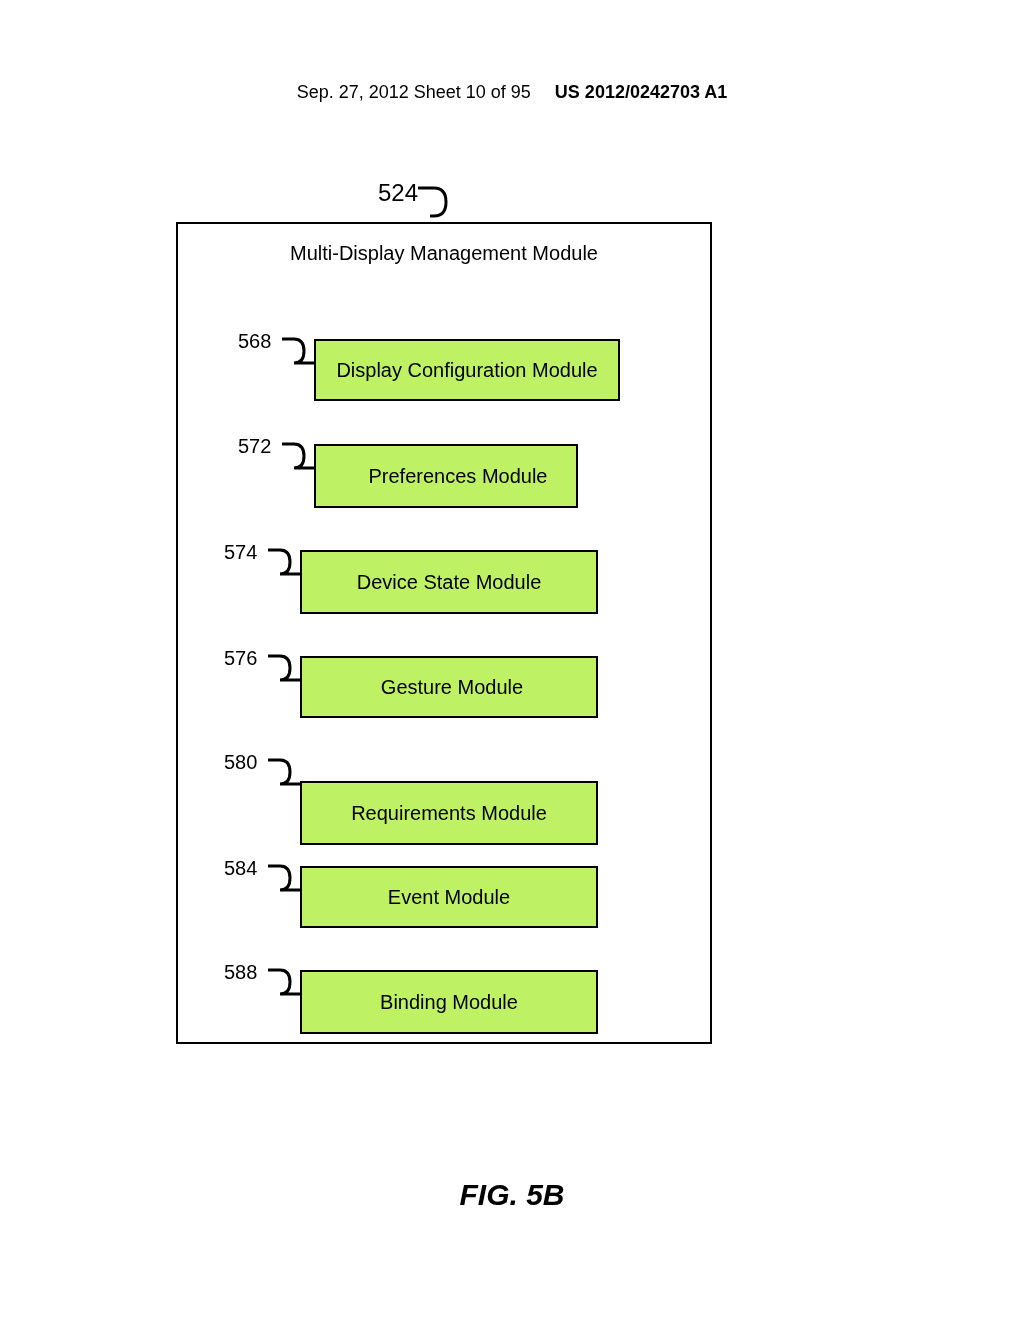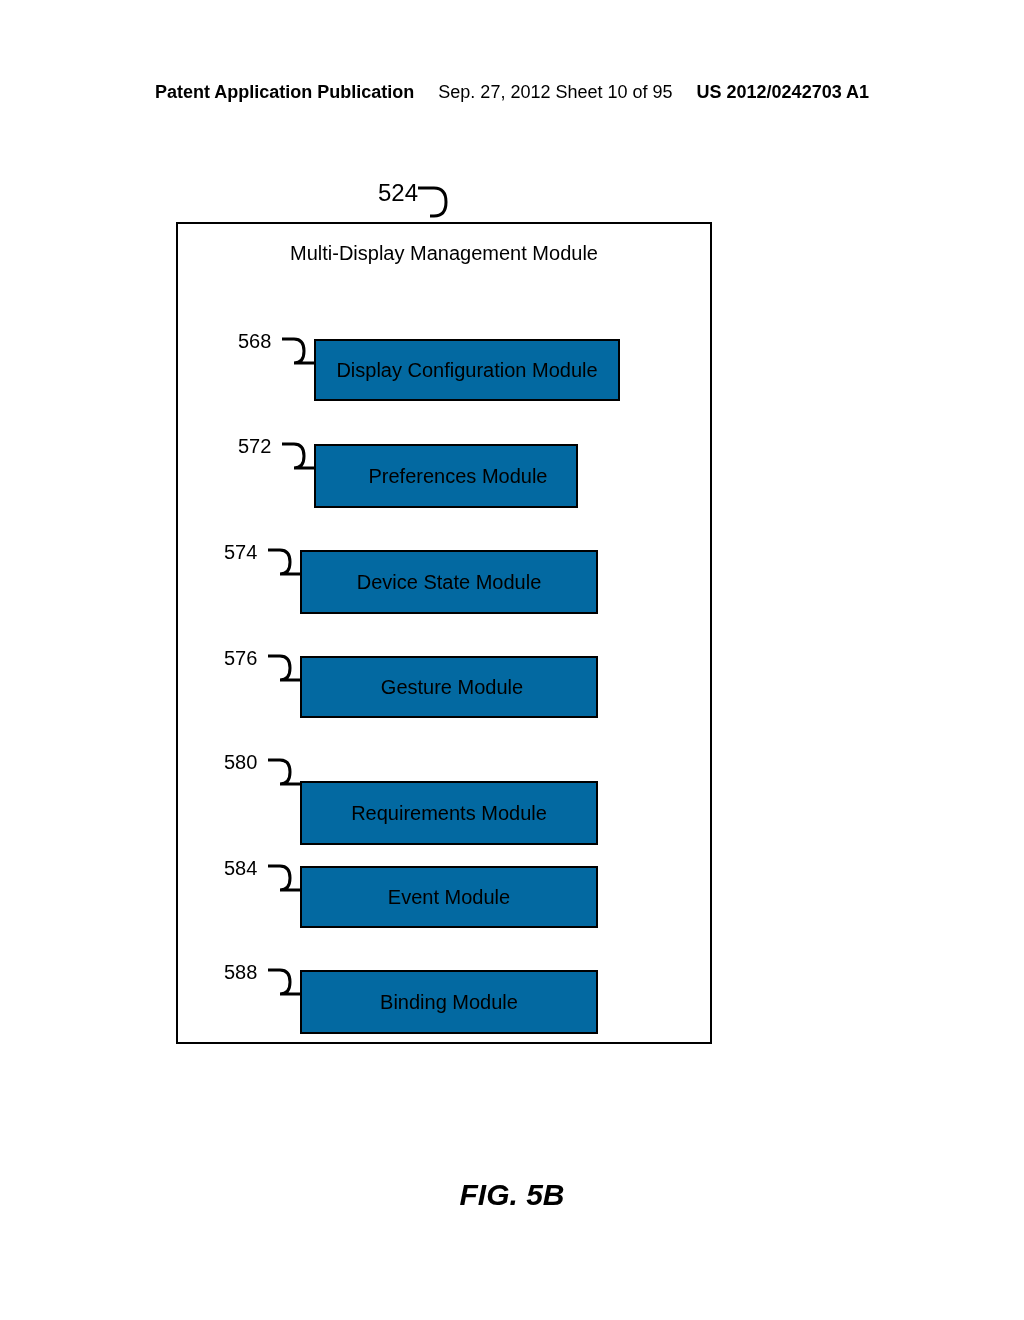--- a/index.html
+++ b/index.html
@@ -46,21 +46,21 @@
       white-space: nowrap;
     }
     .module-row {
       position: absolute;
       left: 0;
       width: 100%;
     }
     .module-box {
       position: absolute;
       border: 2px solid #000;
-      background: #0369a1;
+      background: #bef264;
       font-size: 20px;
       display: flex;
       align-items: center;
       justify-content: center;
     }
     .ref-label {
       position: absolute;
       font-size: 20px;
       white-space: nowrap;
     }
@@ -115,21 +115,20 @@
     .row-584 .module-box{ top: 591px; left: 122px; width: 298px; height: 62px; }
 
     .row-588 .ref-label { top: 686px; left: 46px; }
     .row-588 .hook      { top: 689px; left: 88px; }
     .row-588 .module-box{ top: 695px; left: 122px; width: 298px; height: 64px; }
   </style>
 </head>
 <body>
 
 <div class="header">
-  <span class="header-left">Patent Application Publication</span>
   <span class="header-mid">Sep. 27, 2012  Sheet 10 of 95</span>
   <span class="header-right">US 2012/0242703 A1</span>
 </div>
 
 <div class="outer-ref">524</div>
 <div class="hook-outer" style="top:182px; left:416px;">
   <svg viewBox="0 0 48 48">
       <path d="M2 6 L18 6 Q30 6 30 20 Q30 34 18 34 L14 34" fill="none" stroke="#000" stroke-width="3"></path>
     </svg>
 </div>

